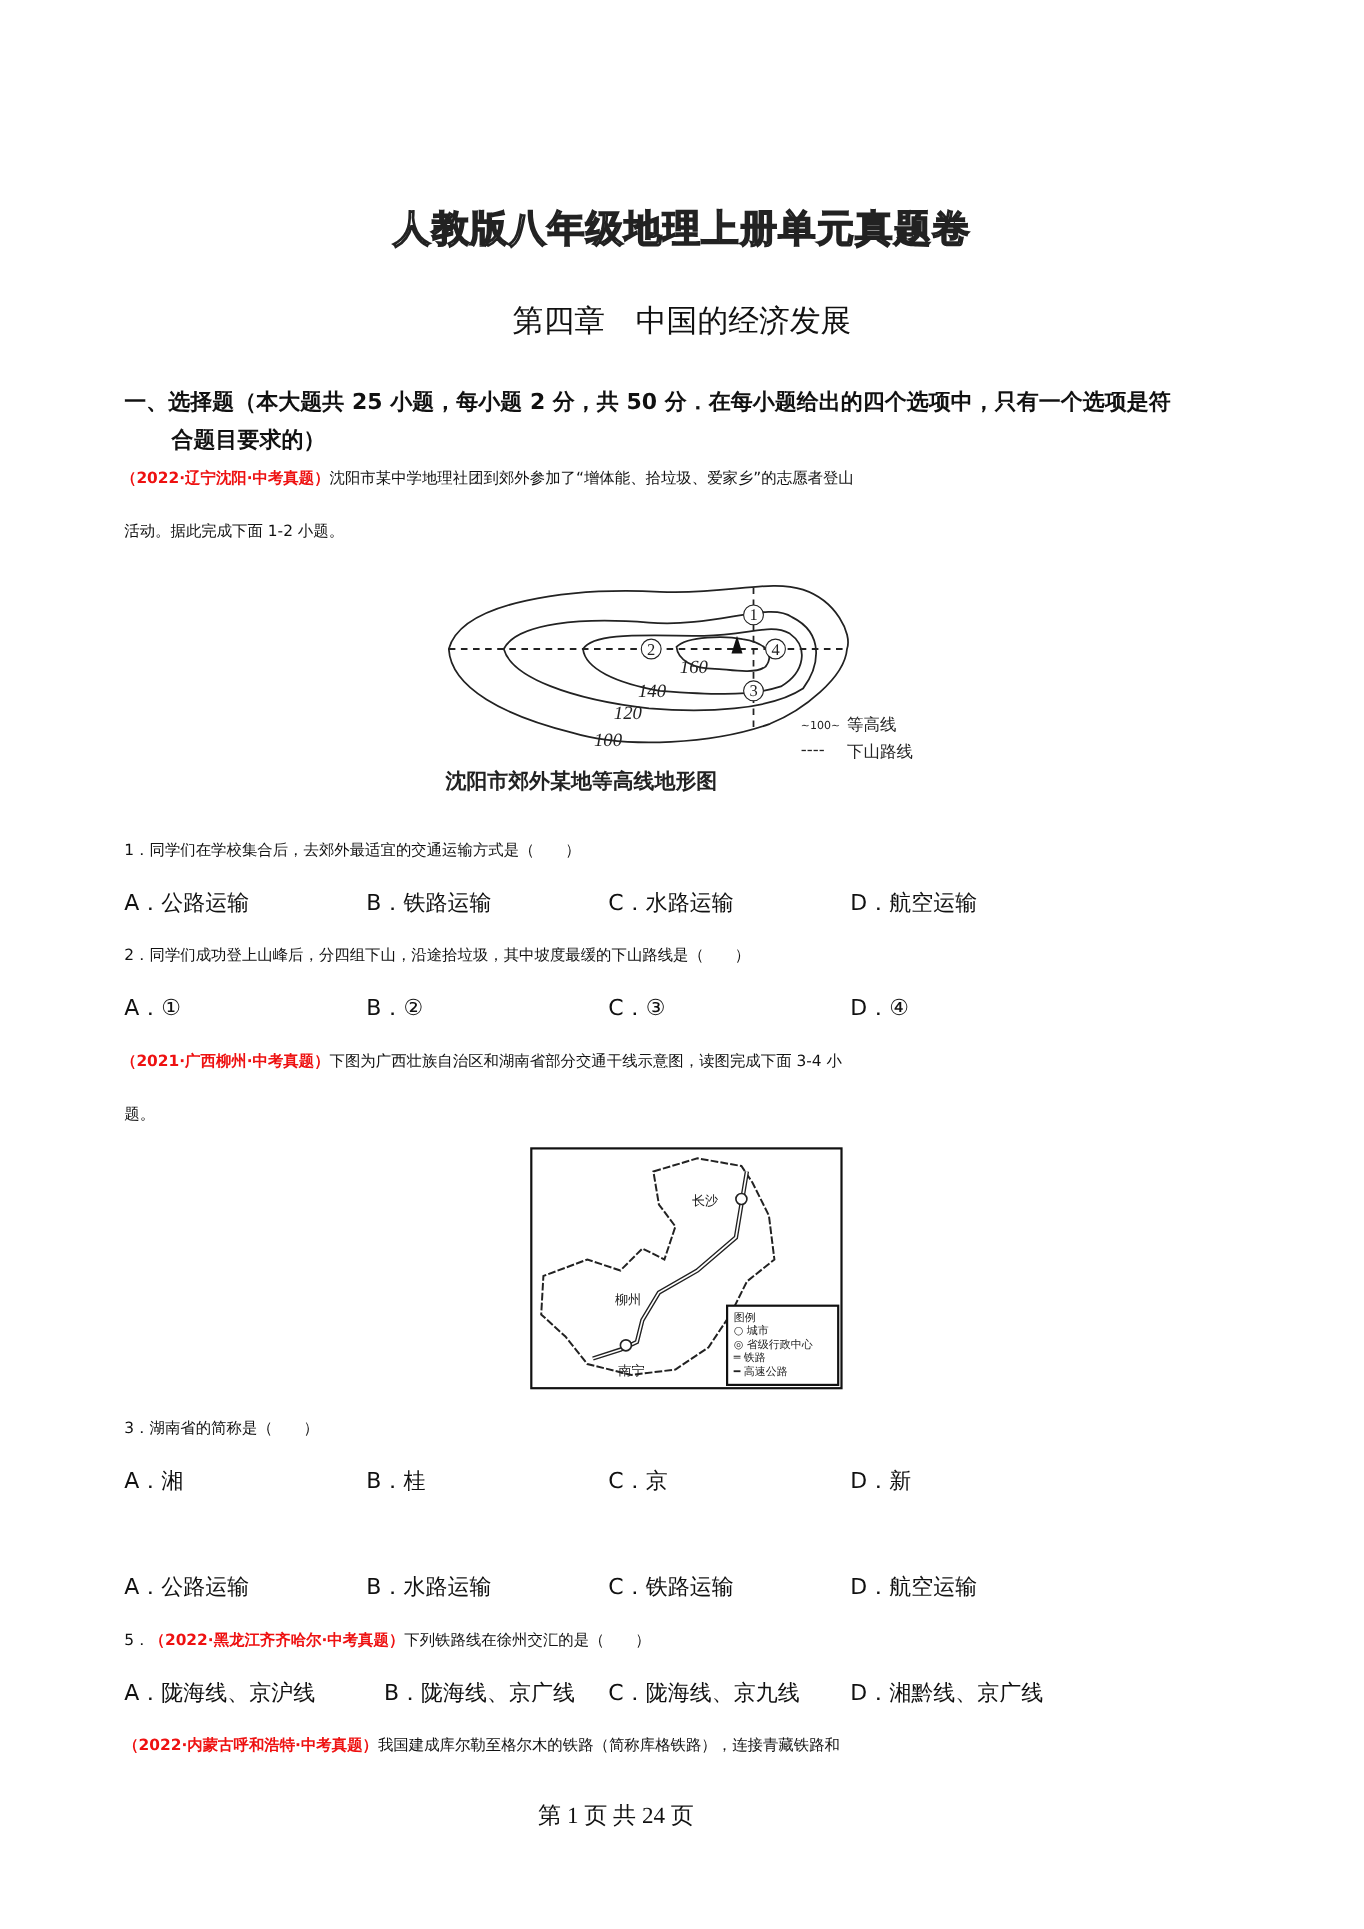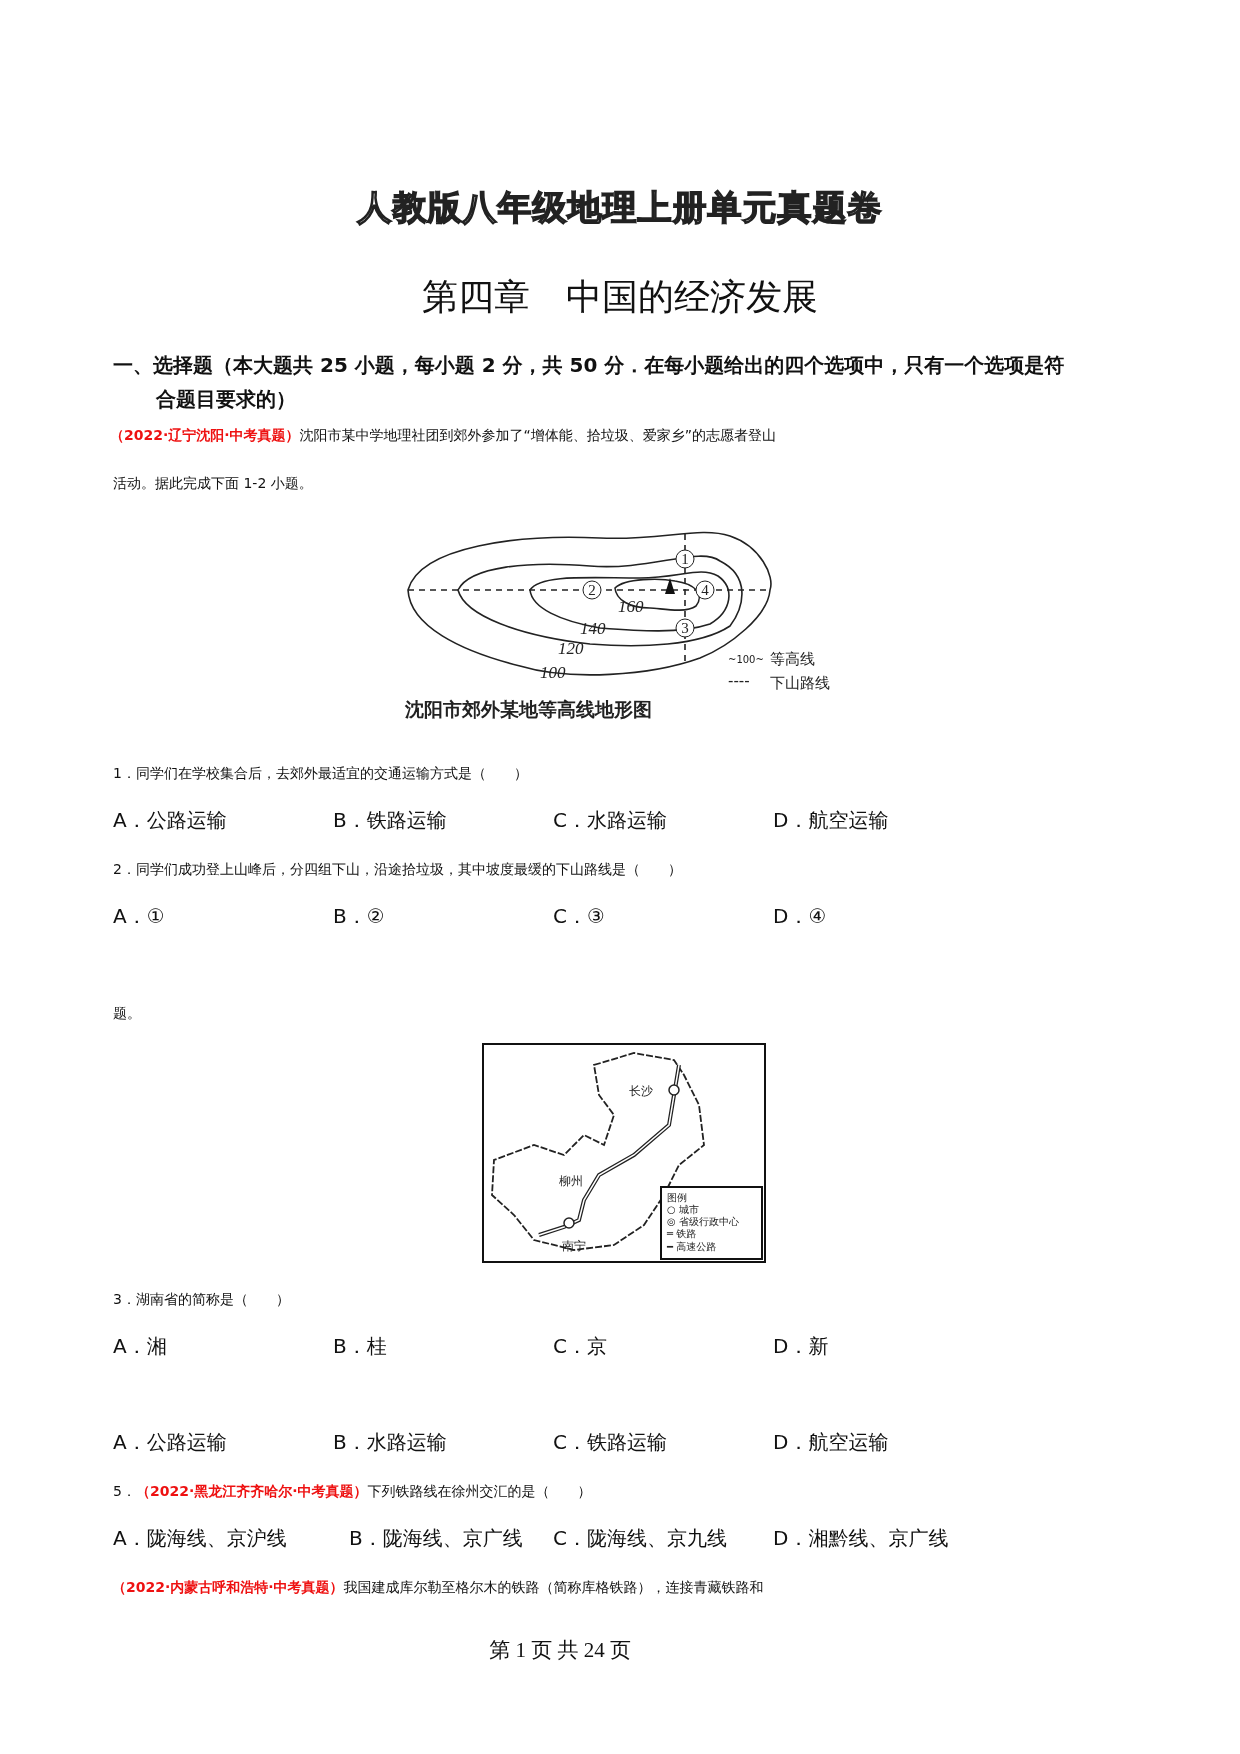--- a/index.html
+++ b/index.html
@@ -3,21 +3,21 @@
 <meta charset="utf-8">
 <style>
   html, body { margin:0; padding:0; background:#ffffff; }
   body { width:1240px; height:1754px; position:relative; overflow:hidden;
          font-family:"DejaVu Sans","Liberation Sans",sans-serif; color:#111; }
   .page { position:absolute; left:0; top:0; width:1240px; height:1754px;margin-top:11px; }
   .title { position:absolute; left:0; width:1240px; text-align:center; top:174px;
            font-size:34px; font-weight:bold; letter-spacing:1px; color:#fff;
            -webkit-text-stroke:1.4px #222; font-family:"DejaVu Sans",sans-serif; }
   .subtitle { position:absolute; left:0; width:1240px; text-align:center; top:262px;
-              font-size:36px; color:#111; font-family:Liberation Serif, serif; word-spacing:22px; }
+              font-size:28px; color:#111; font-family:Liberation Serif, serif; word-spacing:22px; }
   .line { position:absolute; left:113px; font-size:14px; line-height:28px; white-space:nowrap; }
   .sec { font-weight:bold; font-size:20px; }
   .src { color:#ee1111; font-weight:bold; }
   .opts { position:absolute; left:113px; font-size:20px; white-space:nowrap; }
   .opts span.opt { position:absolute; top:0; white-space:nowrap; }
   .fig { position:absolute; }
   .footer { position:absolute; left:0; width:1120px; text-align:center; top:1625px;
             font-size:21px; font-family:"Liberation Serif",serif; }
 </style>
 </head>
@@ -82,20 +82,23 @@
   </div>
 
   <div class="line" style="top:844px;">2．同学们成功登上山峰后，分四组下山，沿途拾垃圾，其中坡度最缓的下山路线是（　　）</div>
   <div class="opts" style="top:892px;">
     <span class="opt" style="left:0px;">A．①</span>
     <span class="opt" style="left:220px;">B．②</span>
     <span class="opt" style="left:440px;">C．③</span>
     <span class="opt" style="left:660px;">D．④</span>
   </div>
 
+  <div class="line" style="top:940px;left:110px;">
+    <span class="src">（2021·广西柳州·中考真题）</span><span>下图为广西壮族自治区和湖南省部分交通干线示意图，读图完成下面 3-4 小</span>
+  </div>
   <div class="line" style="top:988px;">题。</div>
 
   <div class="fig" style="left:482px;top:1032px;width:284px;height:220px;border:2.5px solid #111;box-sizing:border-box;">
     <svg width="280" height="216" viewBox="0 0 280 216">
       <path d="M110,20 L150,8 L190,15 L200,30 L215,60 L220,100 L195,120 L180,150 L160,180 L130,200 L90,205 L50,195 L30,170 L8,150 L10,115 L50,100 L80,110 L100,90 L120,100 L130,70 L115,50 Z" fill="none" stroke="#222" stroke-width="1.8" stroke-dasharray="7,2"></path>
       <path d="M195,20 L190,50 L185,80 L150,110 L115,130 L100,155 L95,175 L80,182 L55,190" fill="none" stroke="#222" stroke-width="4"></path>
       <path d="M195,20 L190,50 L185,80 L150,110 L115,130 L100,155 L95,175 L80,182 L55,190" fill="none" stroke="#fff" stroke-width="1.5"></path>
       <circle cx="190" cy="45" r="5" fill="#fff" stroke="#222" stroke-width="1.5"></circle>
       <circle cx="85" cy="178" r="5" fill="#fff" stroke="#222" stroke-width="1.5"></circle>
       <g font-size="12" fill="#222">

